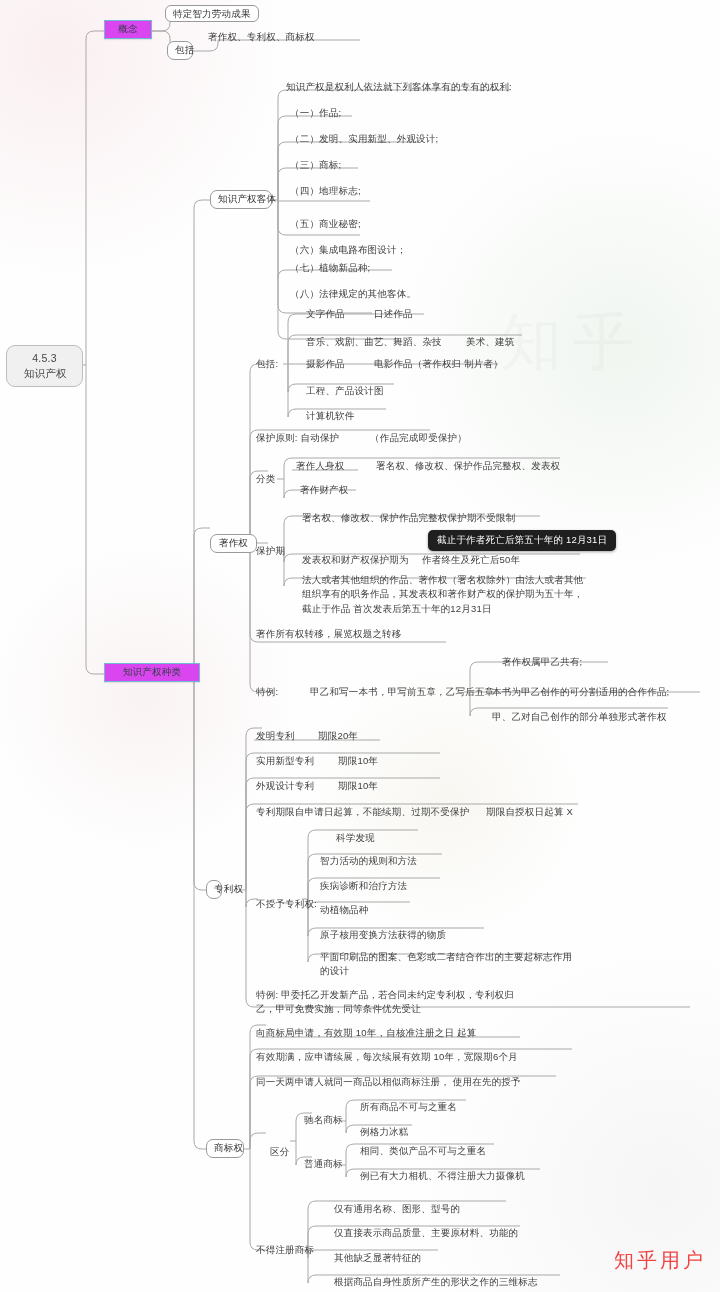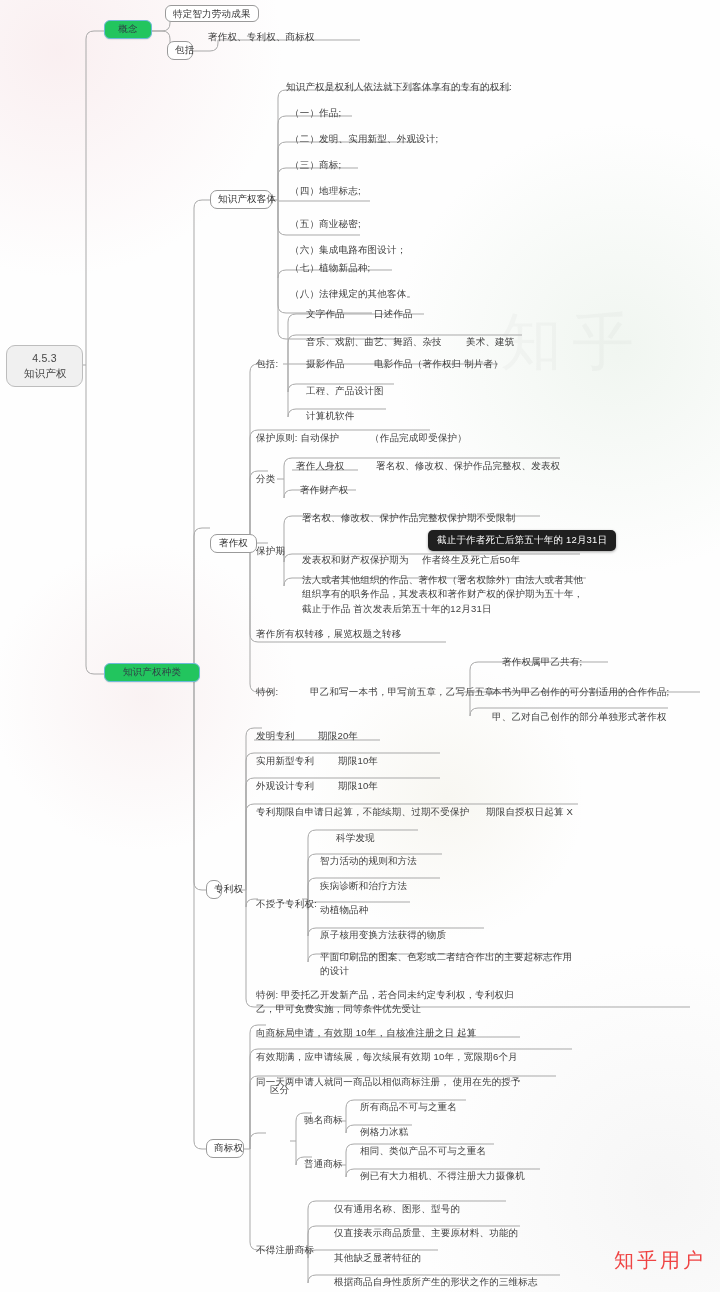--- a/index.html
+++ b/index.html
@@ -50,24 +50,24 @@
   .box{
     border:1px solid #9a9a9a;
     border-radius:7px;
     background:#ffffff;
     padding:2px 7px;
     font-size:9.5px;
     color:#333;
     box-sizing:border-box;
   }
   .box.blue{
-    background:#22c55e;
+    background:#d946ef;
     border:1px solid #6fb9d8;
     color:#2f3f46;
-    border-radius:6px;
+    border-radius:0;
     box-shadow:0 1px 1px rgba(0,0,0,.08);
   }
   .box.root{
     background:#f0f0f0;
     border:1px solid #bdbdbd;
     border-radius:9px;
     text-align:center;
     font-size:10.5px;
     color:#444;
     padding:5px 17px;
@@ -321,21 +321,21 @@
   <div class="node leaf wrap" style="left:256px;top:988px;width:262px;">特例: 甲委托乙开发新产品，若合同未约定专利权，专利权归乙，甲可免费实施，同等条件优先受让</div>
 
   <div class="node box" style="left:206px;top:1139px;width:38px;text-align:center;">
     <span>商标权</span>
   </div>
 
   <div class="node leaf" style="left:256px;top:1027px;">向商标局申请，有效期 10年，自核准注册之日 起算</div>
   <div class="node leaf" style="left:256px;top:1051px;">有效期满，应申请续展，每次续展有效期 10年，宽限期6个月</div>
   <div class="node leaf" style="left:256px;top:1076px;">同一天两申请人就同一商品以相似商标注册， 使用在先的授予</div>
 
-  <div class="node leaf" style="left:270px;top:1084px;">区分</div>
+  <div class="node leaf" style="left:270px;top:1146px;">区分</div>
 
   <div class="node leaf" style="left:304px;top:1114px;">驰名商标</div>
   <div class="node leaf" style="left:360px;top:1101px;">所有商品不可与之重名</div>
   <div class="node leaf" style="left:360px;top:1126px;">例格力冰糕</div>
 
   <div class="node leaf" style="left:304px;top:1158px;">普通商标</div>
   <div class="node leaf" style="left:360px;top:1145px;">相同、类似产品不可与之重名</div>
   <div class="node leaf" style="left:360px;top:1170px;">例已有大力相机、不得注册大力摄像机</div>
 
   <div class="node leaf" style="left:256px;top:1244px;">不得注册商标</div>

